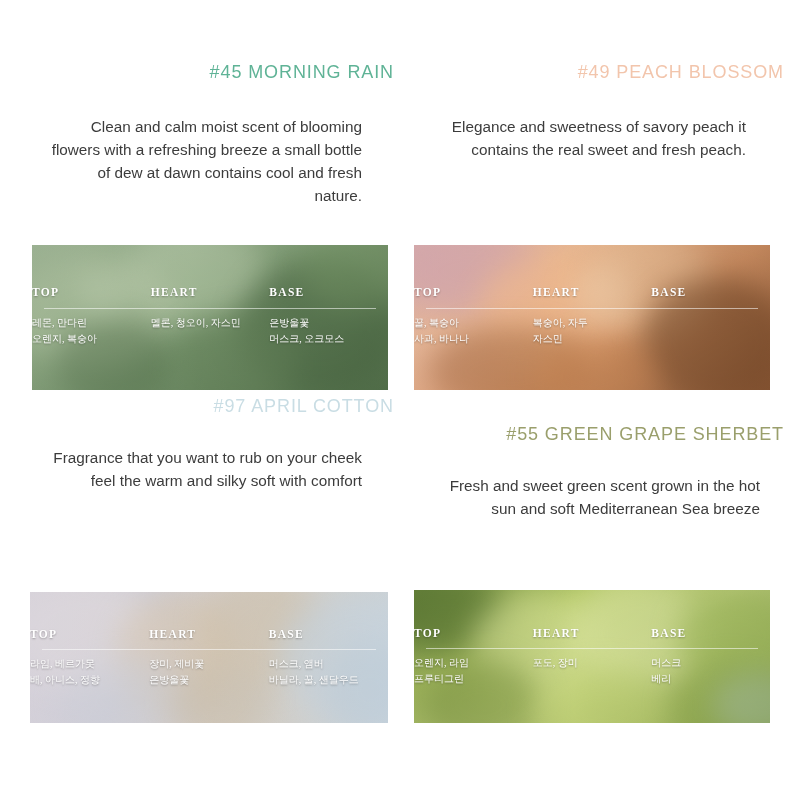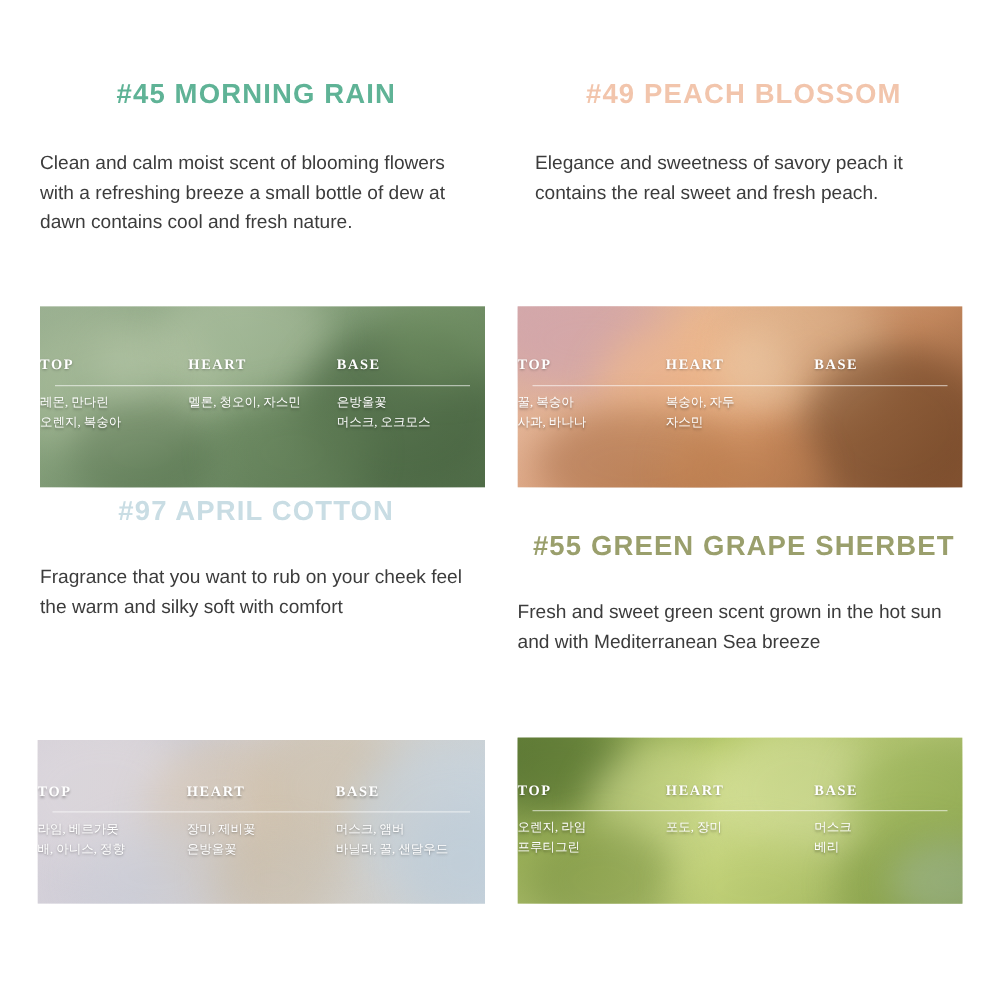--- a/index.html
+++ b/index.html
@@ -29,40 +29,40 @@
   .panel {
     position: absolute;
     width: 390px;
   }
   .panel-tl { left: 10px;  top: 62px; }
   .panel-tr { left: 400px; top: 62px; }
   .panel-bl { left: 10px;  top: 396px; }
   .panel-br { left: 400px; top: 424px; }
 
   .panel-title {
-    text-align: center;
-    font-size: 22px;
+    text-align: right;
+    font-size: 18px;
     letter-spacing: 0.9px;
-    font-weight: 700;
+    font-weight: 400;
     margin: 0;
     padding: 0 6px;
     line-height: 1.2;
     white-space: nowrap;
   }
   .t-green  { color: #5fb396; }
   .t-peach  { color: #f2c5ac; }
   .t-blue   { color: #c9dde4; }
   .t-olive  { color: #9a9f6c; }
 
   .panel-desc {
-    text-align: left;
+    text-align: right;
     font-size: 15.3px;
     line-height: 1.52;
     color: #3c3c3c;
-    margin: 0;
+    margin: 16px;
     padding: 0 22px;
     font-weight: 400;
   }
   .desc-tl { margin-top: 31px; }
   .desc-tr { margin-top: 31px; padding: 0 28px; }
   .desc-bl { margin-top: 28px; padding: 0 22px; }
   .desc-br { margin-top: 28px; padding: 0 14px; }
 
   
   .banner {
@@ -288,21 +288,21 @@
         <div class="note-col">
           <div class="note-head">BASE</div>
           <div class="note-body">머스크, 앰버
 바닐라, 꿀, 샌달우드</div>
         </div>
       </div>
     </div>
 
     <div class="panel panel-br">
       <h2 class="panel-title t-olive">#55 GREEN GRAPE SHERBET</h2>
-      <p class="panel-desc desc-br">Fresh and sweet green scent grown in the hot sun and with Mediterranean Sea breeze</p>
+      <p class="panel-desc desc-br">Fresh and sweet green scent grown in the hot sun and soft Mediterranean Sea breeze</p>
     </div>
 
     <div class="banner banner-br">
       <div class="bg bg-grape">
         <i class="m1"></i>
           <i class="m2"></i>
           <i class="m3"></i>
           <i class="m4"></i>
         <i class="m5"></i>
           <i class="m6"></i>

